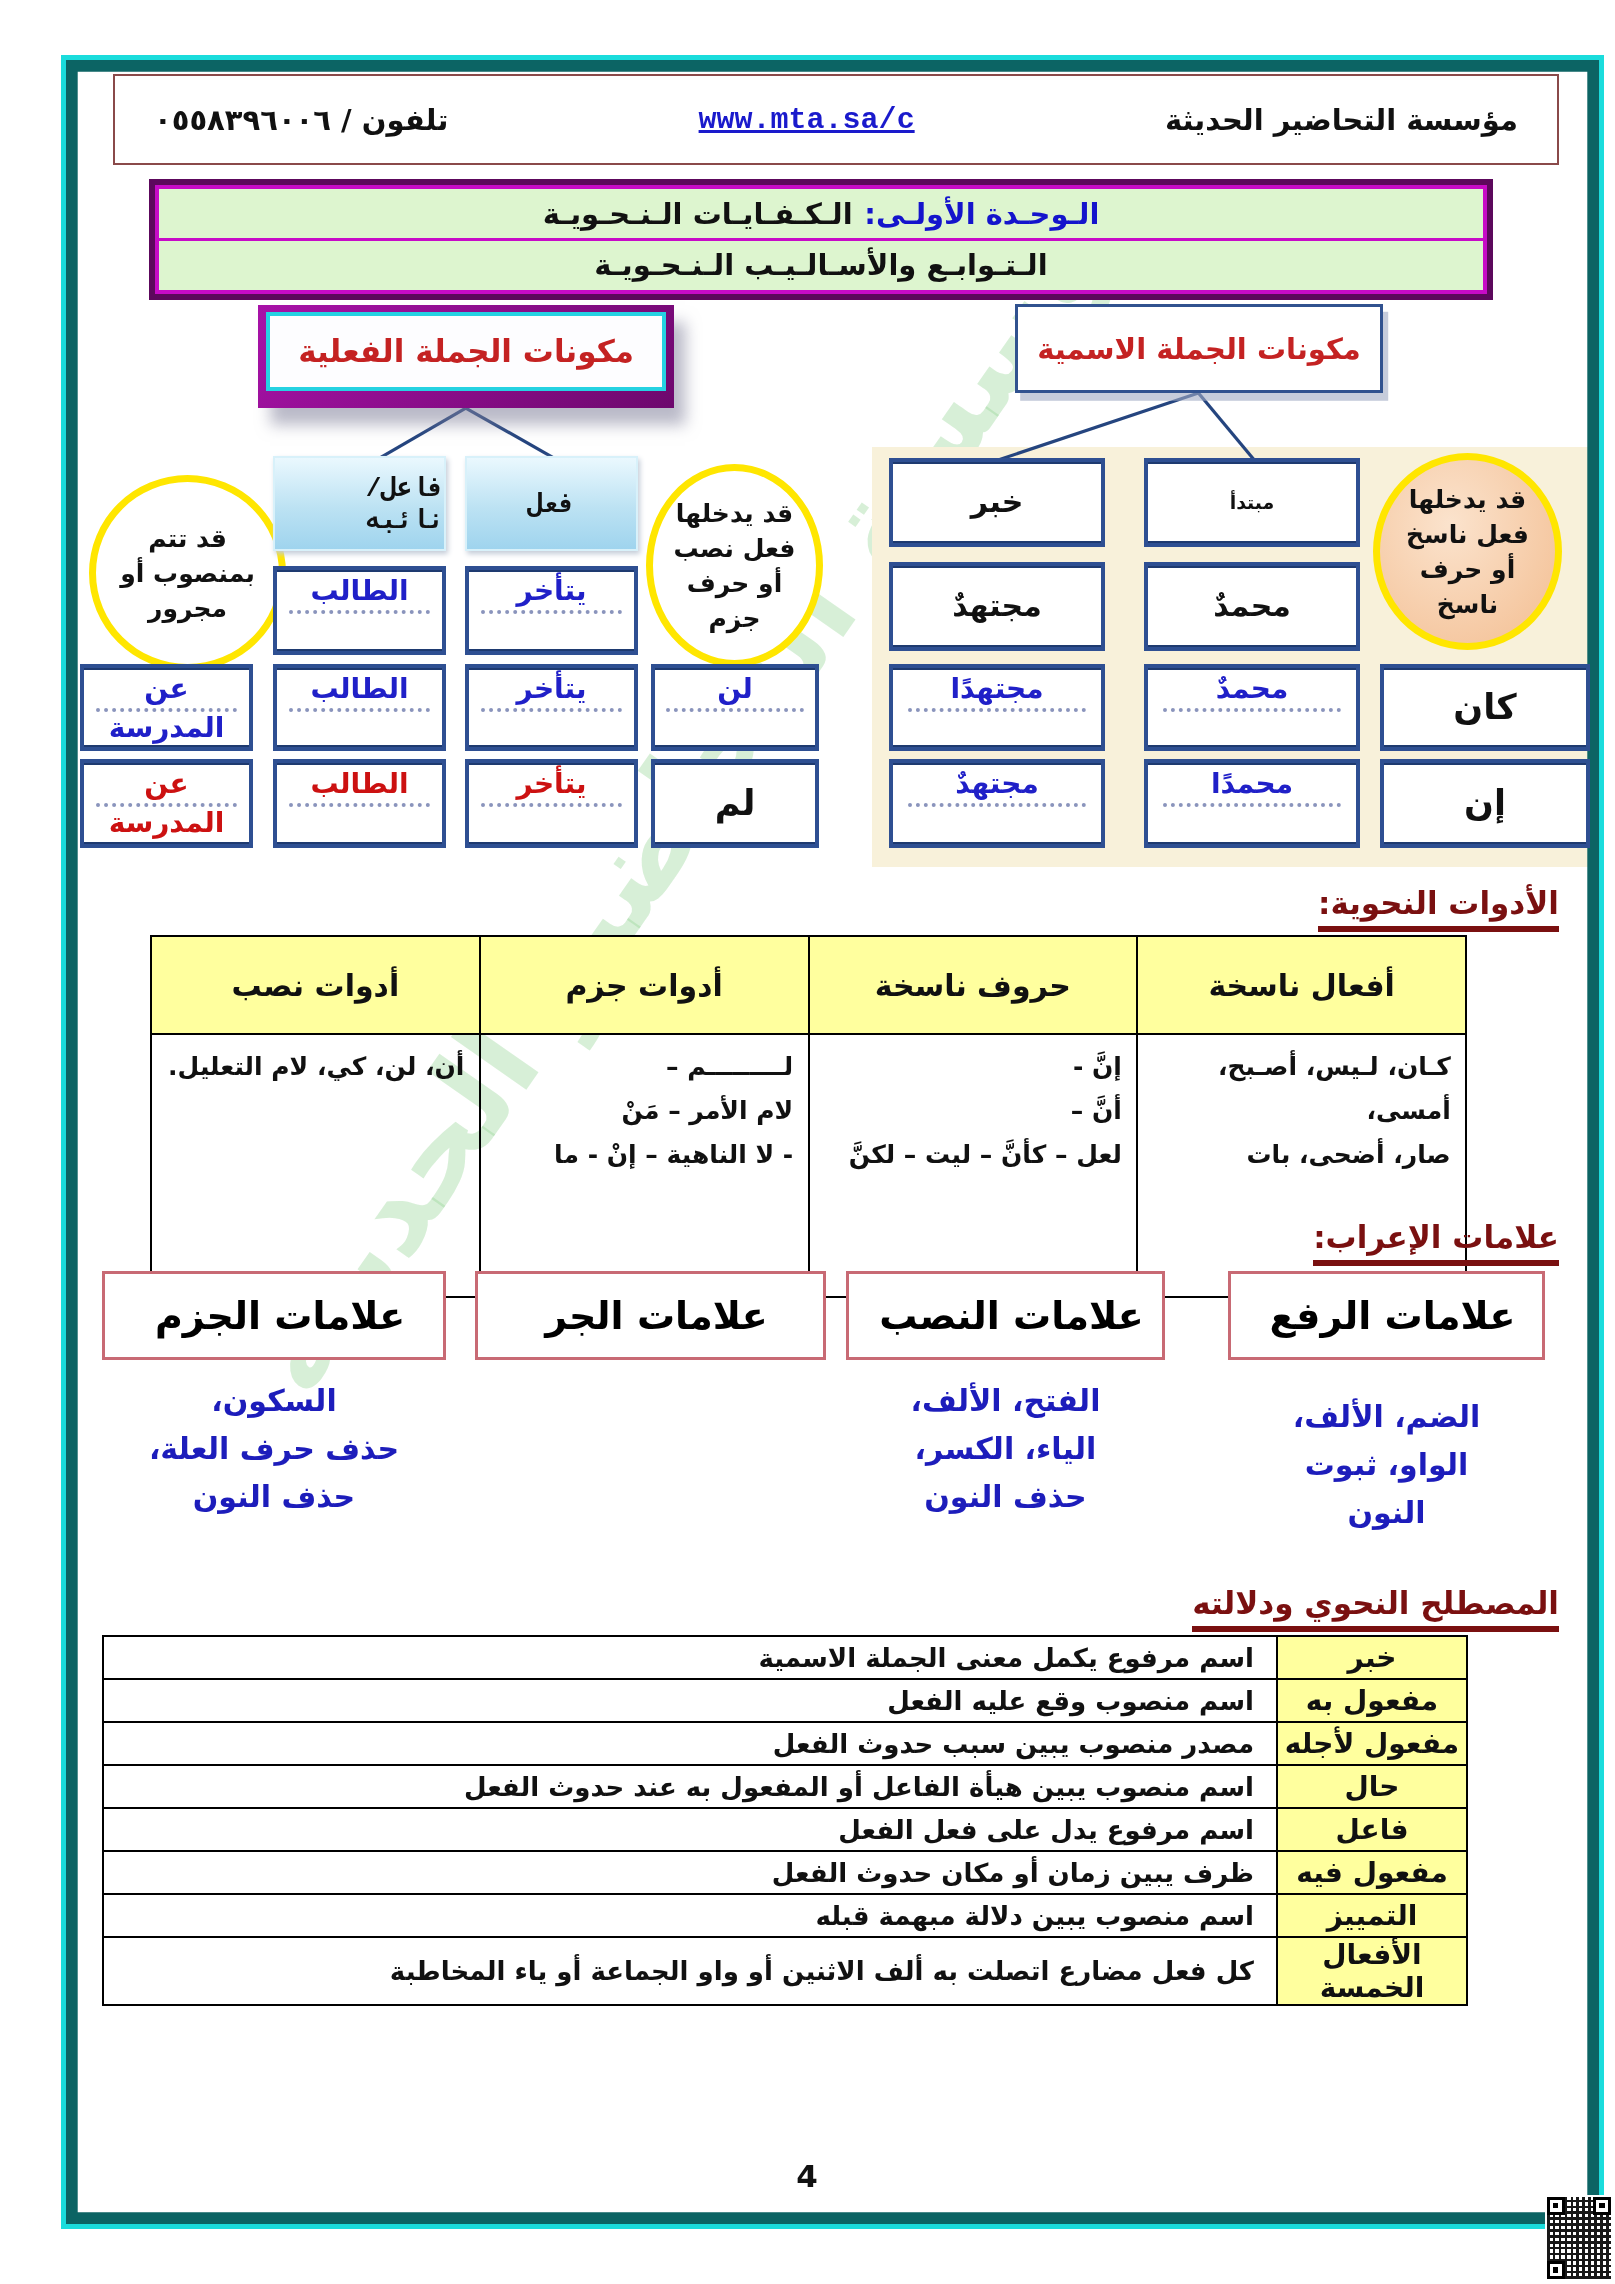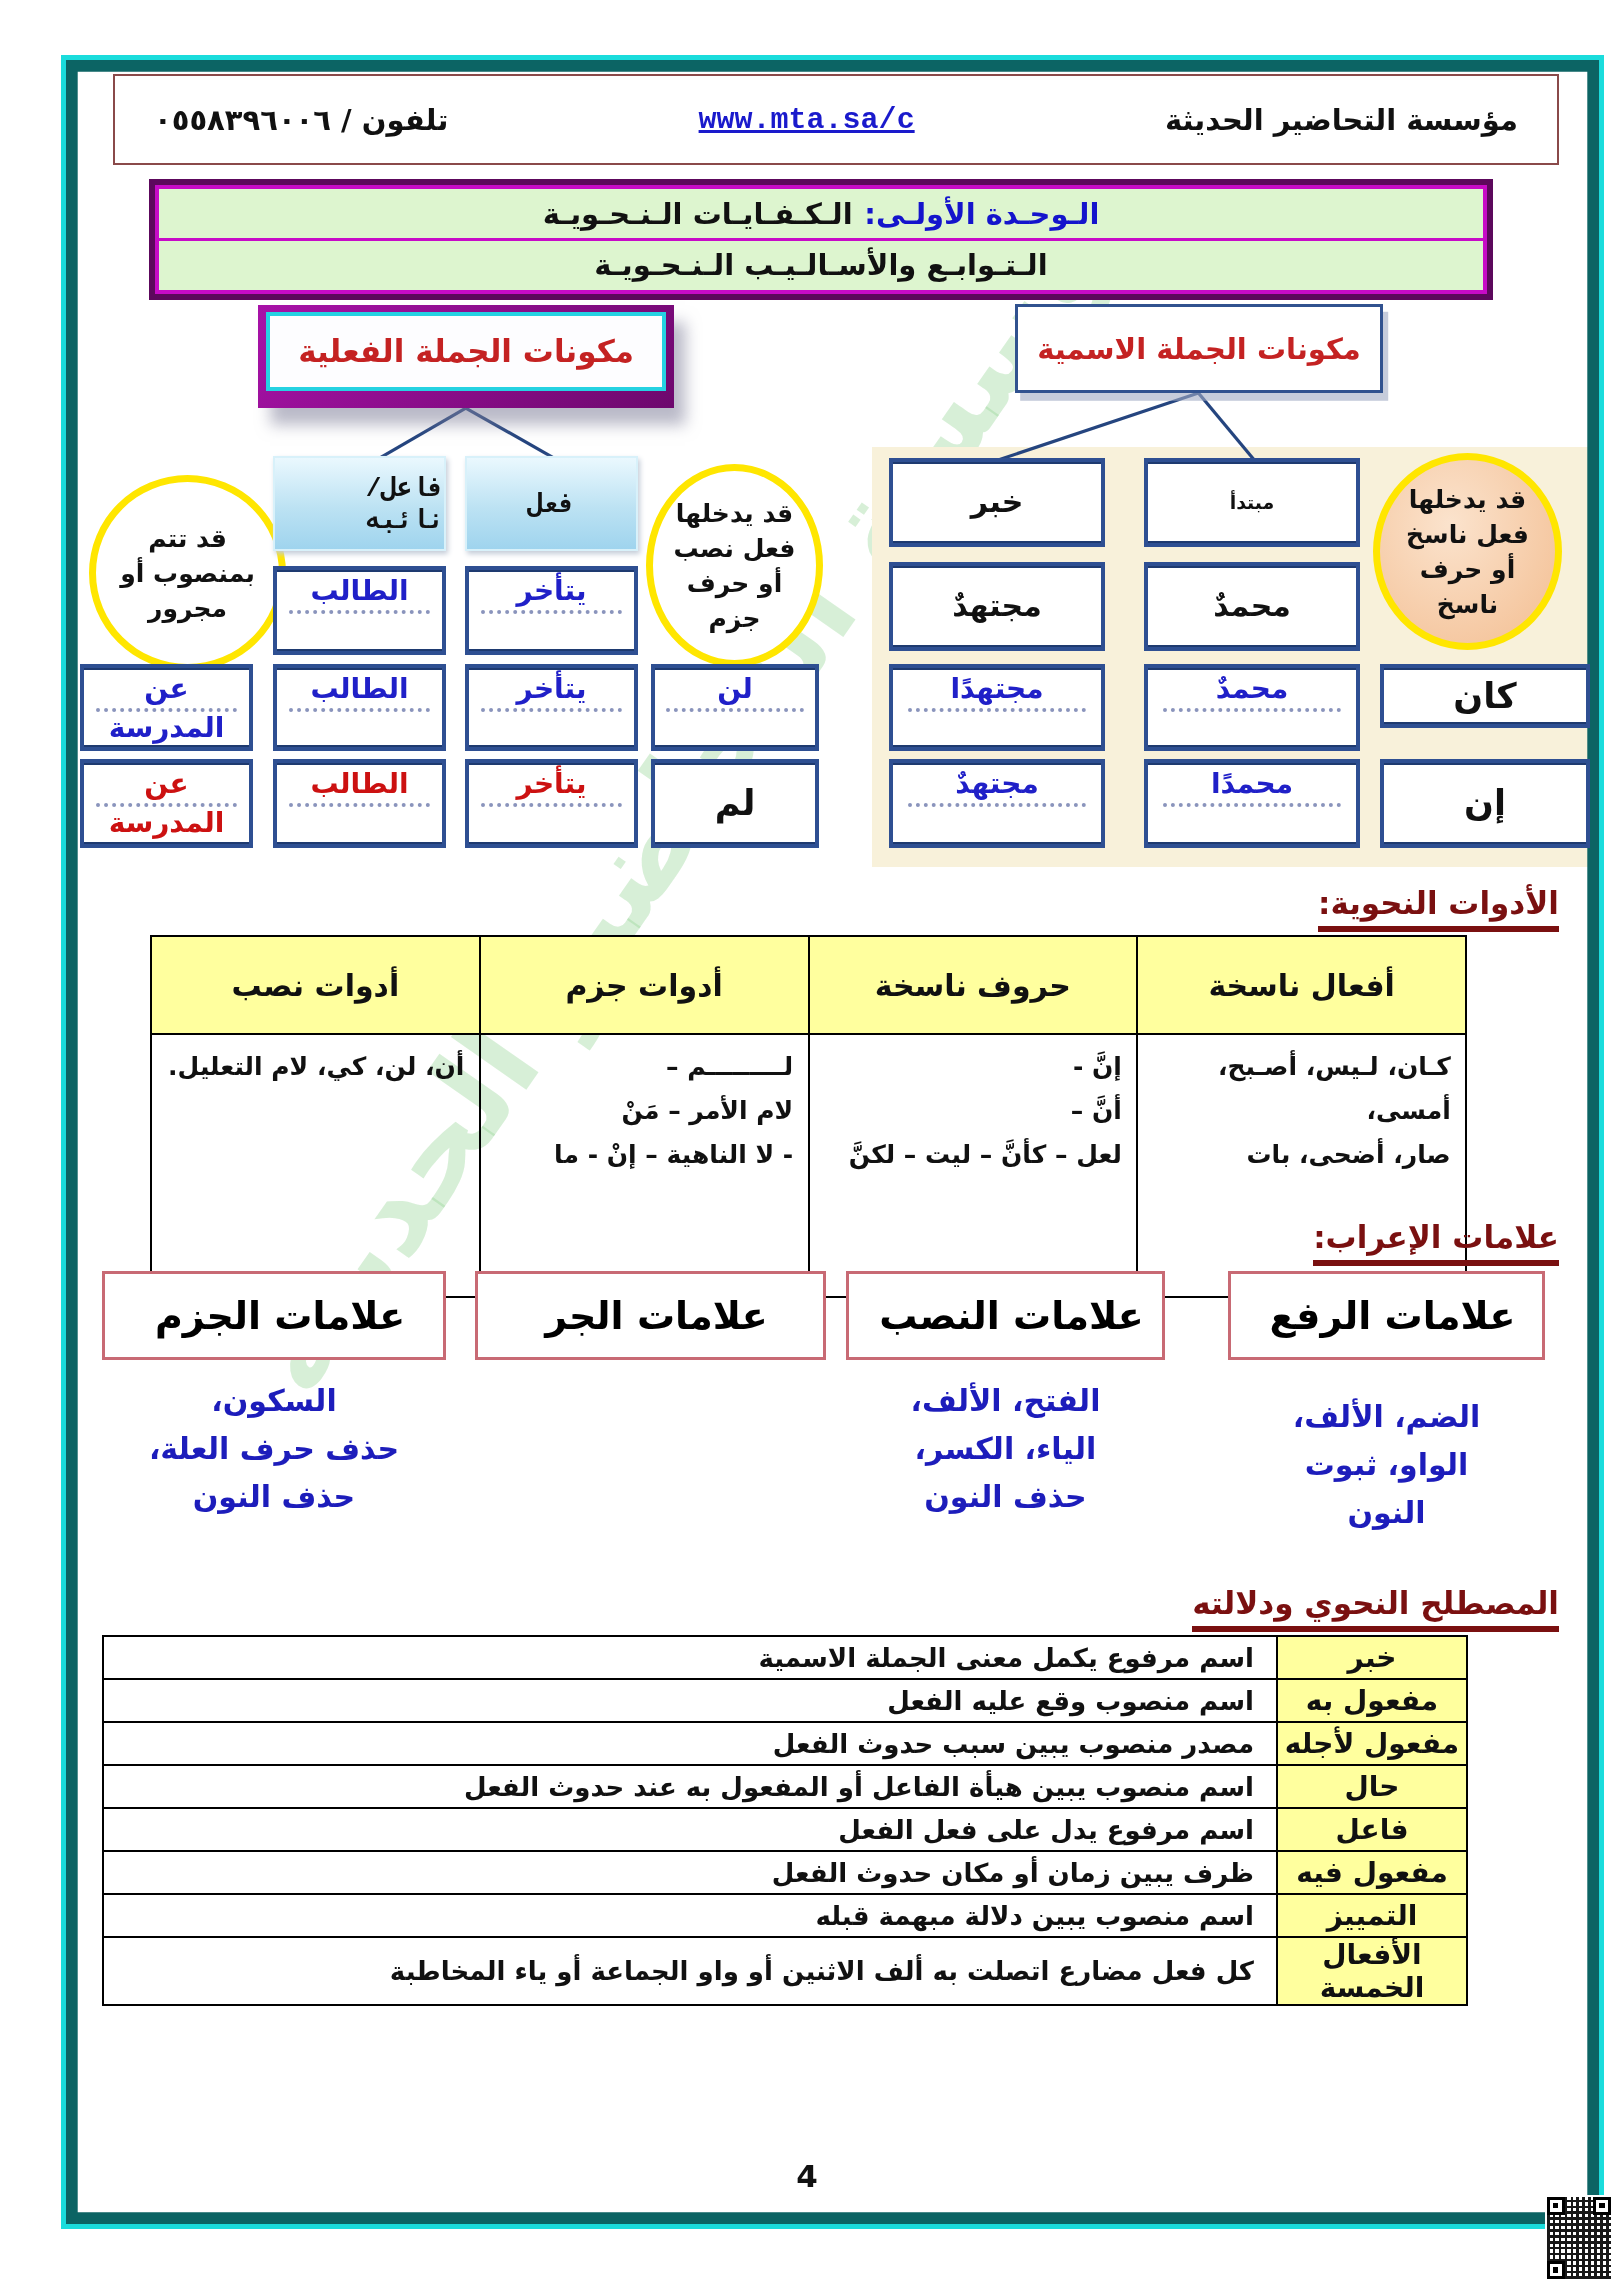--- a/index.html
+++ b/index.html
@@ -234,21 +234,21 @@
   </div>
 
   <div class="nbox" style="left:890px; top:664px; width:216px; height:87px;">
     <span class="word blue-w">مجتهدًا</span>
     <span class="dots"></span>
   </div>
   <div class="nbox" style="left:1145px; top:664px; width:216px; height:87px;">
     <span class="word blue-w">محمدٌ</span>
     <span class="dots"></span>
   </div>
-  <div class="nbox plain" style="left:1381px; top:664px; width:210px; height:64px;">
+  <div class="nbox plain" style="left:1381px; top:664px; width:210px; height:87px;">
     <span class="word black-w">كان</span>
   </div>
 
   <div class="nbox" style="left:890px; top:759px; width:216px; height:89px;">
     <span class="word blue-w">مجتهدٌ</span>
     <span class="dots"></span>
   </div>
   <div class="nbox" style="left:1145px; top:759px; width:216px; height:89px;text-align:center;">
     <span class="word blue-w">محمدًا</span>
     <span class="dots"></span>

